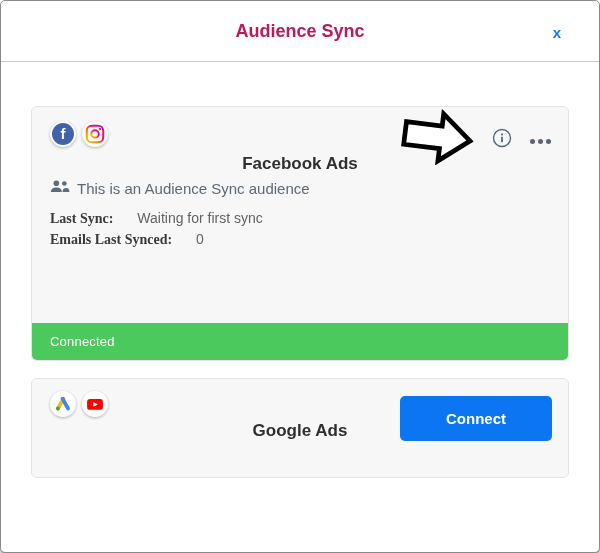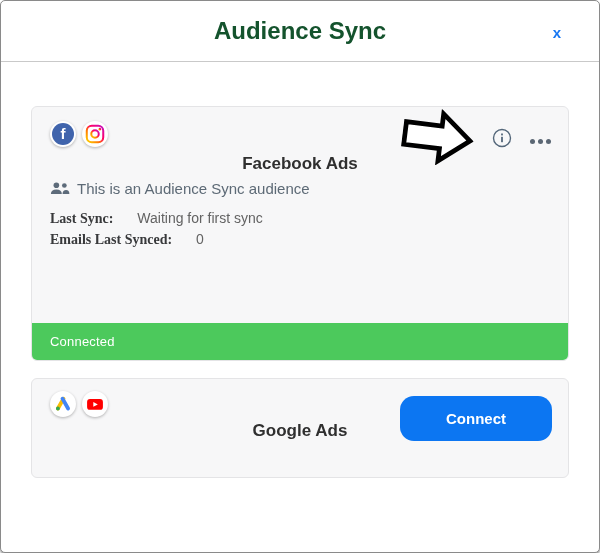--- a/index.html
+++ b/index.html
@@ -5,21 +5,21 @@
   html,body{margin:0;padding:0;background:#fff;font-family:"Liberation Sans",sans-serif;}
   .modal{
     position:relative;width:600px;height:553px;box-sizing:border-box;
     background:#fff;border:1px solid #8a8a8a;border-radius:5px;
     box-shadow:0 2px 2px rgba(0,0,0,.35);overflow:hidden;
   }
   
   .header{position:relative;height:60px;border-bottom:1px solid #c9c9c9;}
   .header .title{
     position:absolute;left:0;right:0;top:0;height:60px;line-height:60px;
-    text-align:center;font-size:24px;font-weight:bold;color:#14532d;
+    text-align:center;font-size:18px;font-weight:bold;color:#be185d;
   }
   .header .close-x{
     position:absolute;right:34px;top:21px;background:none;border:none;cursor:pointer;
     color:#1877f2;font-size:15px;font-weight:bold;font-family:"Liberation Sans",sans-serif;padding:2px 4px;
   }
   
   .card{
     position:absolute;left:30px;width:538px;box-sizing:border-box;
     background:#f7f7f8;border:1px solid #e4e4e6;border-radius:6px;
   }
@@ -30,21 +30,21 @@
   .icon-circle{
     width:26px;height:26px;border-radius:50%;background:#fff;
     box-shadow:0 1px 3px rgba(0,0,0,.28);
     display:flex;align-items:center;justify-content:center;flex:0 0 auto;
   }
   .fb-inner{
     width:22px;height:22px;border-radius:50%;background:#4064ac;color:#fff;
     font-weight:bold;font-size:15px;line-height:22px;text-align:center;
   }
   .card-title{margin:7px 0 0 0;font-size:17px;font-weight:bold;color:#2f2f2f;text-align:center;}
-  .desc{display:flex;align-items:center;gap:7px;margin-top:6px;color:#5d6a76;font-size:15px;}
+  .desc{display:flex;align-items:flex-start;gap:7px;margin-top:6px;color:#5d6a76;font-size:15px;}
   .details{margin-top:11px;font-size:14px;}
   .detail-row{line-height:21px;white-space:nowrap;}
   .dl{font-weight:bold;color:#38393b;font-family:Liberation Serif, serif;}
   .dv{color:#636363;margin-left:20px;}
   .redaction-box{
     display:inline-block;vertical-align:middle;width:82px;height:15px;
     border:4px solid #000;background:#fff;margin-left:6px;margin-top:-3px;
   }
   .status-bar{
     position:absolute;left:0;right:0;bottom:0;height:37px;line-height:37px;
@@ -52,21 +52,21 @@
     padding-left:18px;border-radius:0 0 5px 5px;letter-spacing:.2px;
   }
   .info-btn{position:absolute;top:21px;left:460px;width:20px;height:20px;cursor:pointer;}
   .more-btn{
     position:absolute;top:28px;left:496px;display:flex;gap:3px;cursor:pointer;padding:4px 2px;
   }
   .more-btn i{width:5px;height:5px;border-radius:50%;background:#5b6774;display:block;}
   .arrow-annot{position:absolute;top:2px;left:370px;transform:rotate(7deg);}
   .connect-btn{
     position:absolute;top:17px;right:16px;width:152px;height:45px;
-    background:#0c76f2;color:#fff;border:none;border-radius:14px;
+    background:#0c76f2;color:#fff;border:none;border-radius:5px;
     font-size:15px;font-weight:bold;font-family:"Liberation Sans",sans-serif;cursor:pointer;
   }
 </style>
 </head>
 <body>
 
 <div class="modal">
 
   <div class="header">
     <div class="title">Audience Sync</div>

